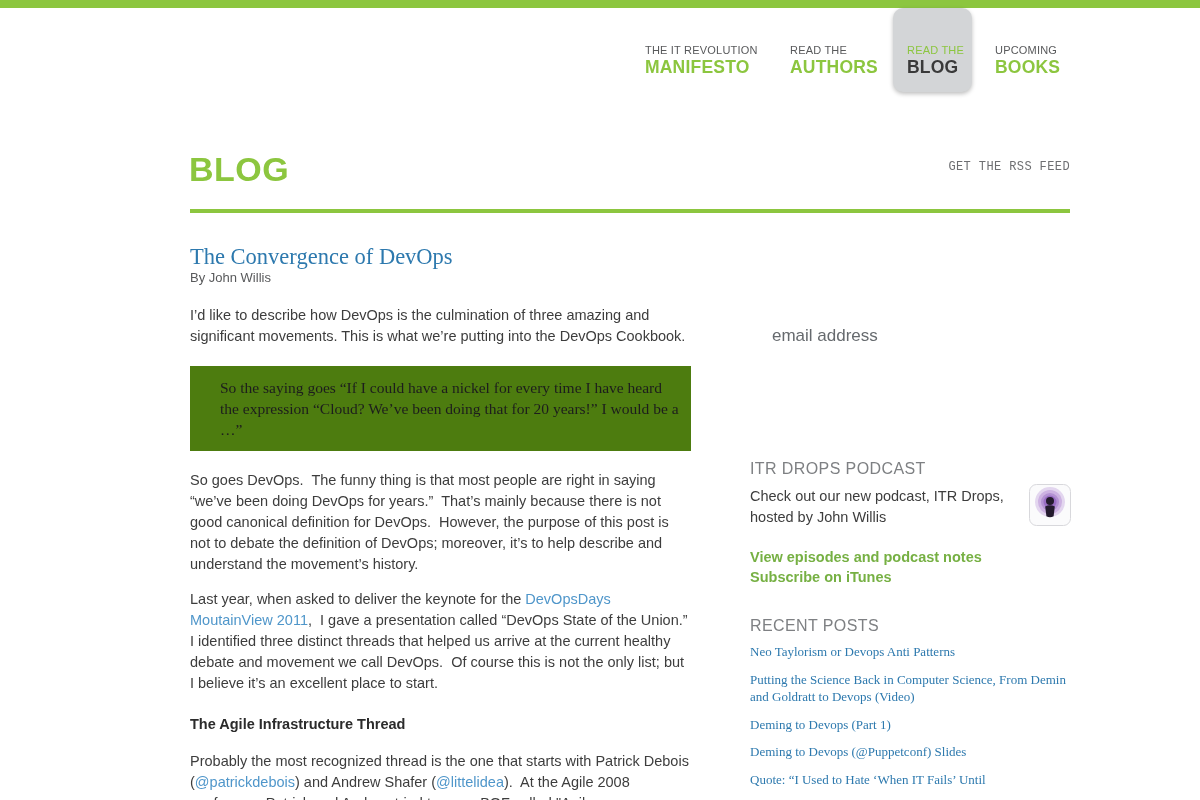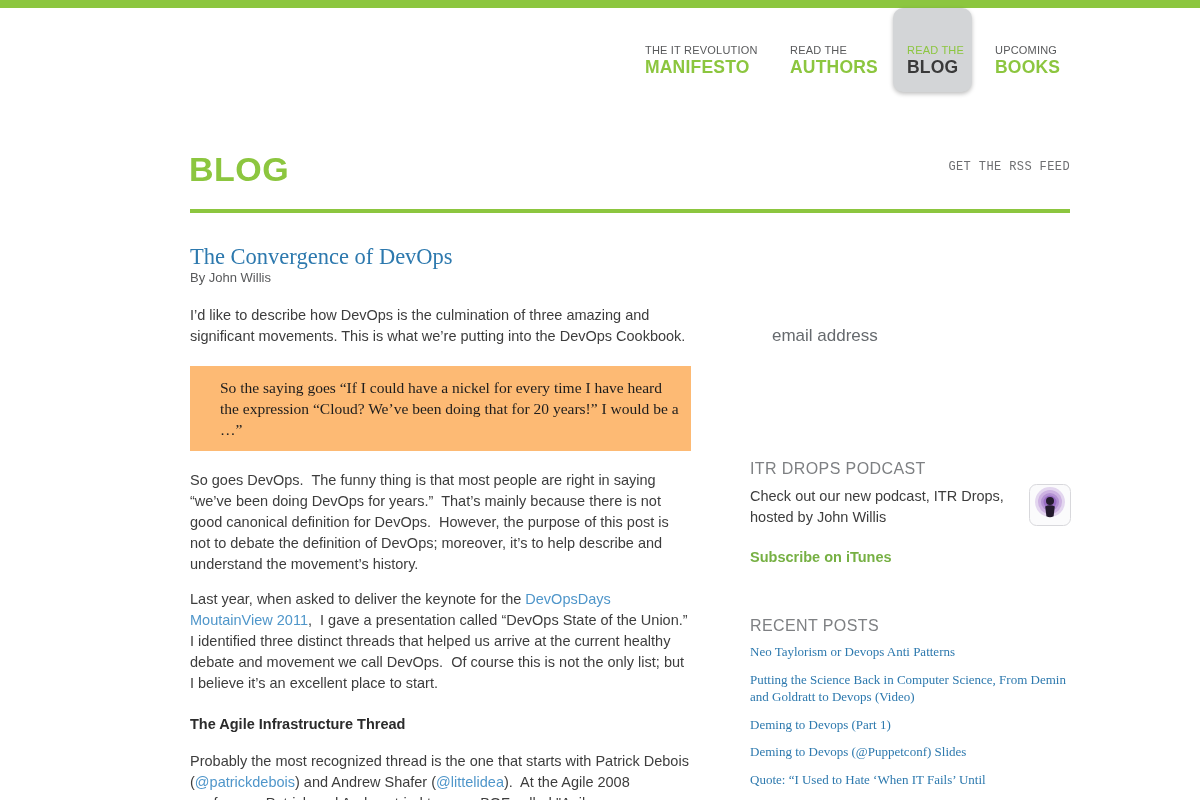--- a/index.html
+++ b/index.html
@@ -28,21 +28,21 @@
     color: #6d6e71; cursor: pointer; font-family: Liberation Mono, monospace; }
   .green-rule { position: absolute; left: 190px; top: 209px; width: 880px; height: 4px; background: #8CC63F; }
 
   
   .article { position: absolute; left: 190px; top: 243px; width: 501px; }
   .article h1 { font-family: "Liberation Serif", serif; font-weight: normal; font-size: 22.5px;
     line-height: 27px; color: #2d79ae; margin-bottom: 0; }
   .byline { font-size: 13px; color: #58595b; line-height: 16px; margin-bottom: 19px; }
   .article p { font-size: 14.5px; line-height: 21px; color: #3d3d3d; margin-bottom: 14px; white-space: pre-wrap; }
   .article p.lead { margin-bottom: 19px; }
-  .article blockquote { background: #fdba74; padding: 11px 12px 11px 30px; margin: 0 0 19px 0;
+  .article blockquote { background: #4d7c0f; padding: 11px 12px 11px 30px; margin: 0 0 19px 0;
     font-family: "Liberation Serif", serif; font-size: 15.5px; line-height: 21px; color: #1d1d1d; white-space: pre-wrap; }
   .article h3 { font-size: 14.5px; font-weight: bold; color: #2b2b2b; line-height: 18px; margin: 21px 0 18px 0; }
   .article a.body-link { color: #4f96ca; text-decoration: none; cursor: pointer; }
 
   
   .sidebar-email { position: absolute; left: 772px; top: 318px; width: 290px; height: 36px;
     border: none; outline: none; background: transparent; font-family: "Liberation Sans", sans-serif;
     font-size: 17px; color: #8b5cf6; }
   .sidebar-email::placeholder { color: #666a6e; opacity: 1; }
 
@@ -115,20 +115,21 @@
       <circle cx="21" cy="18" r="15" fill="#e3d6ef"></circle>
       <circle cx="21" cy="18" r="12" fill="#cdb2e2"></circle>
       <circle cx="21" cy="18" r="9" fill="#b391d3"></circle>
       <circle cx="21" cy="18" r="6.5" fill="#9a6ec4"></circle>
       <circle cx="21" cy="17" r="4" fill="#241b2e"></circle>
       <path d="M16.2 22.5 Q21 19.8 25.8 22.5 L24.6 32.2 Q21 34.4 17.4 32.2 Z" fill="#241b2e"></path>
     </svg>
   </div>
 
   <div class="podcast-links">
+    <a>View episodes and podcast notes</a>
     <a>Subscribe on iTunes</a>
   </div>
 
   <div class="side-heading recent-heading">RECENT POSTS</div>
   <div class="recent-posts">
     <a>Neo Taylorism or Devops Anti Patterns</a>
     <a>Putting the Science Back in Computer Science, From Demin and Goldratt to Devops (Video)</a>
     <a>Deming to Devops (Part 1)</a>
     <a>Deming to Devops (@Puppetconf) Slides</a>
     <a>Quote: “I Used to Hate ‘When IT Fails’ Until</a>

